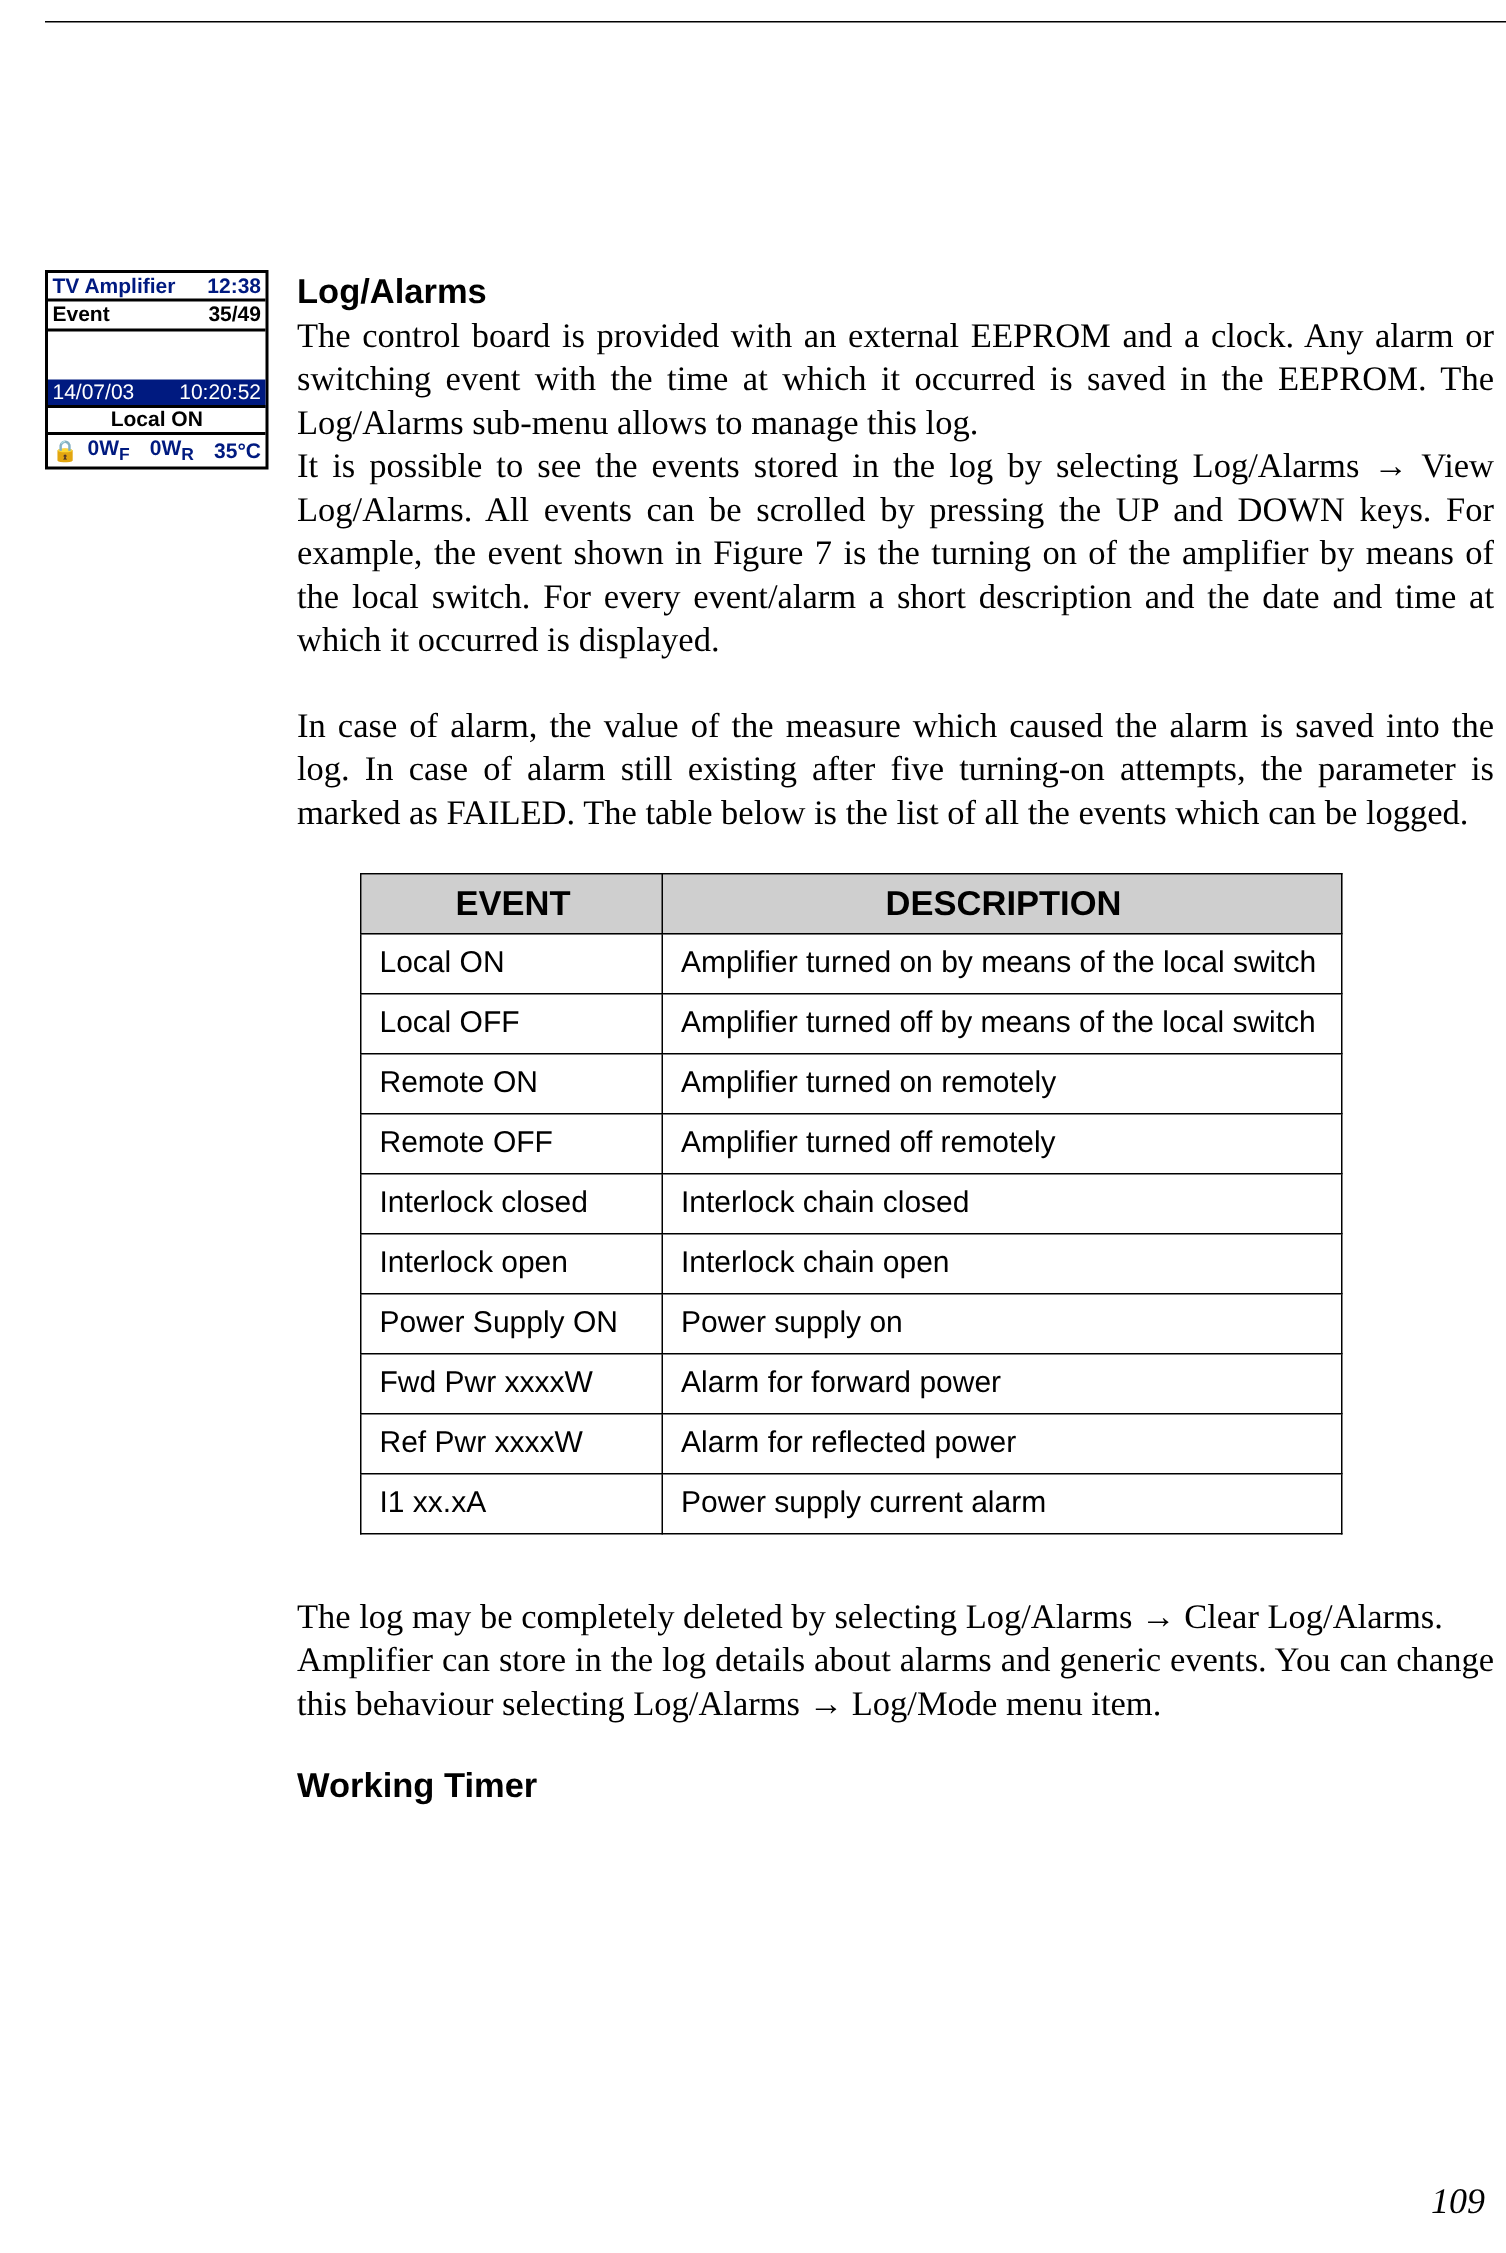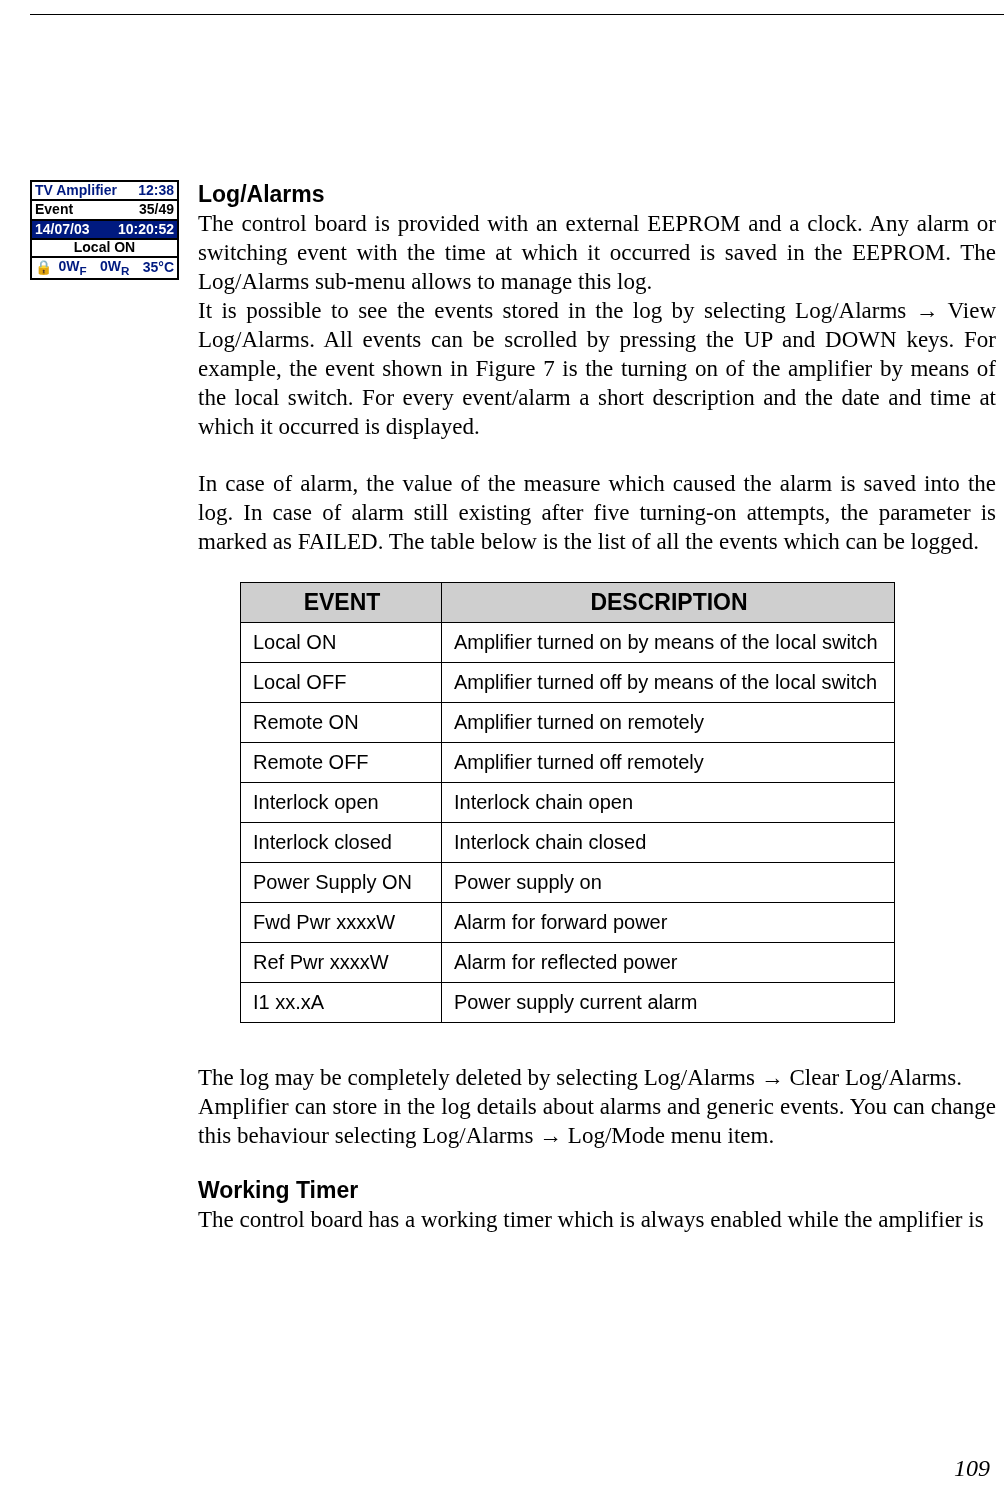--- a/index.html
+++ b/index.html
@@ -49,21 +49,22 @@
   color: #001a80;
 }
 .lcd-screen .evcount {
   border-bottom: 2px solid #000;
   font-weight: bold;
 }
 .lcd-screen .datetime {
   background: #001a80;
   color: #fff;
   border-bottom: 2px solid #000;
-  font-weight: bold;
+  font-weight: normal;
+  margin-top: 32px;
 }
 .lcd-screen .local {
   border-bottom: 2px solid #000;
   text-align: center;
   font-weight: bold;
 }
 .lcd-screen .statusbar {
   font-weight: bold;
   color: #001a80;
   display: flex;
@@ -183,26 +184,26 @@
           </tr>
         <tr>
             <td class="col1">Remote ON</td>
             <td class="col2">Amplifier turned on remotely</td>
           </tr>
         <tr>
             <td class="col1">Remote OFF</td>
             <td class="col2">Amplifier turned off remotely</td>
           </tr>
         <tr>
+            <td class="col1">Interlock closed</td>
+            <td class="col2">Interlock chain closed</td>
+          </tr>
+        <tr>
             <td class="col1">Interlock open</td>
             <td class="col2">Interlock chain open</td>
-          </tr>
-        <tr>
-            <td class="col1">Interlock closed</td>
-            <td class="col2">Interlock chain closed</td>
           </tr>
         <tr>
             <td class="col1">Power Supply ON</td>
             <td class="col2">Power supply on</td>
           </tr>
         <tr>
             <td class="col1">Fwd Pwr xxxxW</td>
             <td class="col2">Alarm for forward power</td>
           </tr>
         <tr>
@@ -215,19 +216,18 @@
           </tr>
       </tbody>
     </table>
 
     <div style="height:40px"></div>
     <p>The log may be completely deleted by selecting Log/Alarms → Clear Log/Alarms.</p>
     <p>Amplifier can store in the log details about alarms and generic events. You can change this behaviour selecting Log/Alarms → Log/Mode menu item.</p>
 
     <div style="height:26px"></div>
     <div class="heading">Working Timer</div>
-    <p>The control board has a working timer which is always enabled while the amplifier is</p>
 
   </div>
 
   <div class="page-number">109</div>
 
 </div>
 
 </body></html>

